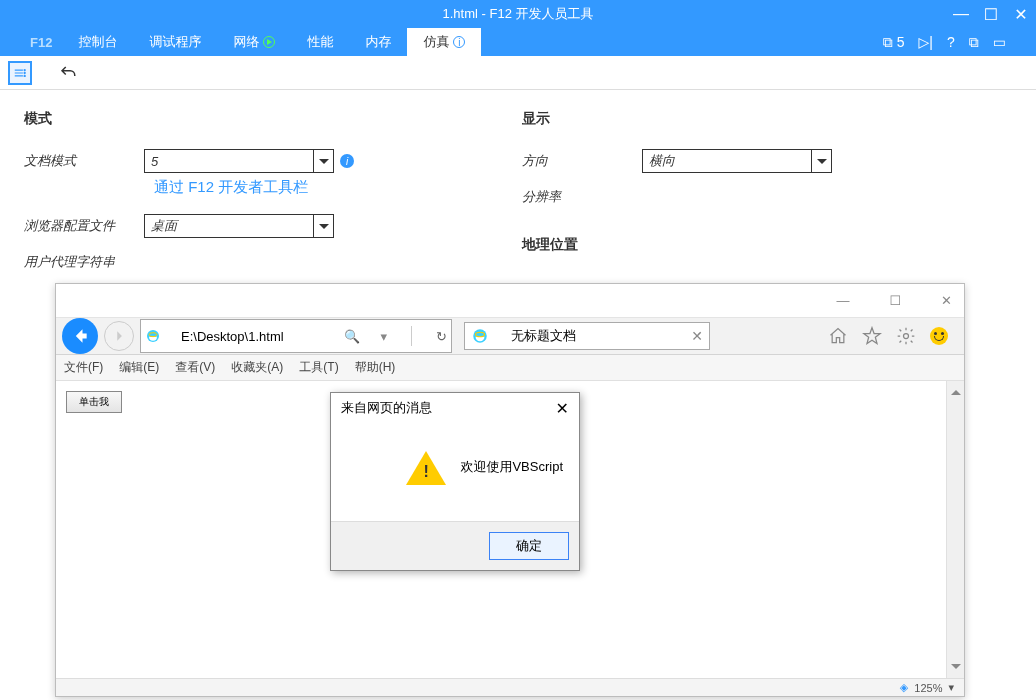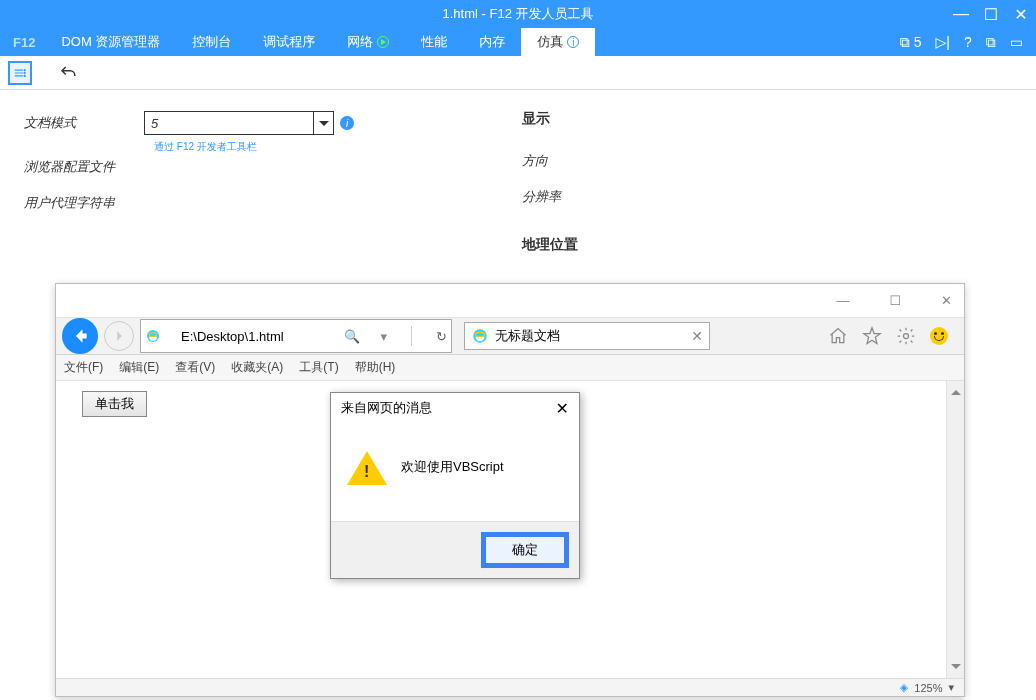--- a/index.html
+++ b/index.html
@@ -5,21 +5,21 @@
 * { box-sizing: border-box; margin: 0; padding: 0; font-family: "Microsoft YaHei", "Segoe UI", Tahoma, sans-serif; }
 body { width: 1036px; height: 700px; background: #fff; overflow: hidden; position: relative; }
 
 
 .devtools { position: absolute; top: 0; left: 0; width: 1036px; height: 700px; background: #fff; }
 .devtools-titlebar { height: 28px; background: #3399ff; color: #fff; display: flex; align-items: center; justify-content: center; position: relative; font-size: 13px; }
 .devtools-titlebar .title-text { font-weight: normal; }
 .devtools-titlebar .title-controls { position: absolute; right: 0; top: 0; display: flex; height: 28px; }
 .devtools-titlebar .title-controls span { width: 30px; display: flex; align-items: center; justify-content: center; font-size: 16px; color: #fff; }
 
-.devtools-tabs { height: 28px; background: #3399ff; display: flex; align-items: stretch; color: #fff; font-size: 13px; padding: 0 3px; }
+.devtools-tabs { height: 28px; background: #3399ff; display: flex; align-items: stretch; color: #fff; font-size: 13px; padding: 0 20px; }
 .devtools-tabs .tab { padding: 0 16px; display: flex; align-items: center; gap: 4px; }
 .devtools-tabs .tab.f12 { font-weight: bold; color: #bbdfff; padding: 0 10px; }
 .devtools-tabs .tab.active { background: #fff; color: #333; }
 .devtools-tabs .spacer { flex: 1; }
 .devtools-tabs .right-icons { display: flex; align-items: center; gap: 14px; padding-right: 10px; }
 .devtools-tabs .right-icons span { color: #fff; font-size: 14px; display:inline-flex; align-items:center; gap:4px;}
 .icon-play-circle { display: inline-block; width: 12px; height: 12px; border: 1px solid #5f5; border-radius: 50%; position: relative; }
 .icon-play-circle::after { content: ""; position: absolute; left: 3px; top: 2px; border-left: 5px solid #5f5; border-top: 3px solid transparent; border-bottom: 3px solid transparent; }
 .icon-info-circle { display: inline-block; width: 12px; height: 12px; border: 1px solid #3399ff; border-radius: 50%; text-align: center; font-size: 10px; line-height: 12px; color: #3399ff; }
 
@@ -32,85 +32,84 @@
 .section-title { font-weight: bold; margin-bottom: 20px; font-size: 14px; }
 .form-row { display: flex; align-items: center; margin-bottom: 10px; height: 26px; font-style: italic; }
 .form-label { width: 120px; }
 .select-like { width: 190px; height: 24px; border: 1px solid #333; background: #fff; padding: 0 20px 0 6px; position: relative; font-size: 13px; display: flex; align-items: center; }
 .select-like::after { content: ""; position: absolute; right: 5px; top: 7px; border: 5px solid transparent; border-top-color: #333; }
 .select-like { position: relative; }
 .select-like .arrow-box { position: absolute; right: 0; top: 0; width: 20px; height: 100%; border-left: 1px solid #333; display: flex; align-items: center; justify-content: center; }
 .select-like .arrow-box::after { content: ""; border: 5px solid transparent; border-top-color: #333; margin-top: 5px; }
 .select-like::after { display: none; }
 .info-icon { width: 14px; height: 14px; border-radius: 50%; background: #3399ff; color: #fff; font-size: 10px; display: inline-flex; align-items: center; justify-content: center; margin-left: 6px; }
-.link-text { color: #3399ff; font-size: 10px; padding-left: 130px; margin-top: -6px; }
+.link-text { color: #3399ff; font-size: 15px; padding-left: 130px; margin-top: -6px; margin-bottom: 16px; }
 
 
 .ie-window { position: absolute; top: 283px; left: 55px; width: 910px; height: 414px; background: #fff; border: 1px solid #bcbcbc; box-shadow: 0 2px 8px rgba(0,0,0,.2); }
 .ie-titlebar { height: 33px; background: #fff; display: flex; align-items: center; justify-content: flex-end; padding: 0 12px; gap: 40px; color: #888; }
 .ie-titlebar span { font-size: 13px; }
 .ie-navbar { height: 38px; background: #f2f2f2; border-top:1px solid #e4e4e4; border-bottom: 1px solid #d4d4d4; display: flex; align-items: center; padding: 0 6px; gap: 6px; }
 .nav-back { width: 36px; height: 36px; border-radius: 50%; background: #1a8cff; display: flex; align-items: center; justify-content: center; }
 .nav-back svg { fill: #fff; }
 .nav-fwd { width: 30px; height: 30px; border-radius: 50%; border: 1px solid #ccc; display: flex; align-items: center; justify-content: center; }
 .addr-bar { flex: 0 0 312px; height: 28px; border: 1px solid #aaa; background: #fff; display: flex; align-items: center; padding: 16px 4px; gap: 20px; font-size: 13px; position: relative; }
 .addr-bar .ie-logo-small { width:16px; height:16px; }
 .addr-bar .addr-text { flex: 1; }
 .addr-bar .search-glyph { color: #666; }
 .addr-bar .divider { width:1px; height:20px; background:#ccc; margin:0 4px;}
 .addr-bar .refresh-glyph { color:#666; }
 .tab-strip { display: flex; align-items: center; margin-left: 6px; }
-.ie-tab { height: 28px; border: 1px solid #aaa; background: #fff; display: flex; align-items: center; padding: 0 24px 0 6px; gap: 6px; font-size: 13px; position: relative; width: 246px; }
+.ie-tab { height: 28px; border: 1px solid #aaa; background: #fff; display: flex; align-items: center; padding: 0 24px 0 6px; gap: 22px; font-size: 13px; position: relative; width: 246px; }
 .ie-tab .close { position: absolute; right: 6px; color: #888; font-size: 14px; }
 .ie-right-icons { margin-left: auto; display: flex; align-items: center; gap: 14px; color: #888; padding-right: 10px; }
 .ie-right-icons svg { width: 20px; height: 20px; stroke:#888; fill:none; stroke-width:1.5;}
 .smiley { width: 18px; height: 18px; border-radius: 50%; background: #ffcc00; position: relative; }
 .smiley::before { content:""; position:absolute; width:3px; height:3px; background:#333; border-radius:50%; top:5px; left:4px; box-shadow: 7px 0 0 #333;}
 .smiley::after { content:""; position:absolute; width:8px; height:4px; border:1.5px solid #333; border-top:none; border-radius:0 0 8px 8px; top:9px; left:4px;}
 
 .ie-menubar { height: 26px; background: #f6f6f6; border-bottom: 1px solid #e0e0e0; display: flex; align-items: center; padding: 0 8px; gap: 16px; font-size: 12px; color: #444; }
 
 .ie-content { position: relative; height: calc(100% - 33px - 38px - 26px - 18px); background: #fff; padding: 10px; }
-.page-button { border: 1px solid #888; background: linear-gradient(#f8f8f8,#e4e4e4); padding: 3px 12px; font-size: 13px; font-family: SimSun, serif; margin-left: 16px; }
+.page-button { border: 1px solid #888; background: linear-gradient(#f8f8f8,#e4e4e4); padding: 3px 12px; font-size: 10px; font-family: SimSun, serif; }
 .ie-scrollbar { position: absolute; top: 0; right: 0; width: 18px; height: 100%; background: #f0f0f0; border-left:1px solid #e0e0e0;}
 .ie-scroll-up, .ie-scroll-down { height: 18px; display:flex; align-items:center; justify-content:center; color:#888;}
 .ie-scroll-up::after{content:""; border:5px solid transparent; border-bottom-color:#888;}  
 .ie-scroll-down{position:absolute;bottom:0;width:100%}
 .ie-scroll-down::after{content:""; border:5px solid transparent; border-top-color:#888;}
 
 .ie-statusbar { position:absolute; bottom:0; left:0; right:0; height:18px; background:#f4f4f4; border-top:1px solid #ddd; display:flex; justify-content:flex-end; align-items:center; padding:0 10px; font-size:11px; color:#555; gap:6px;}
 
 
 .alert-dialog { position: absolute; top: 392px; left: 330px; width: 250px; background: #fff; border: 1px solid #888; box-shadow: 2px 2px 8px rgba(0,0,0,.3); }
 .alert-title { height: 30px; display: flex; align-items: center; justify-content: space-between; padding: 6px 10px; font-size: 13px; }
 .alert-close { font-size: 16px; }
-.alert-body { padding: 26px 16px 36px; display: flex; align-items: center; gap: 14px; font-size: 13px; }
+.alert-body { padding: 26px 16px 36px; display: flex; align-items: center; gap: 14px; font-size: 13px; justify-content: flex-end; }
 .warn-icon { width: 0; height: 0; border: 20px solid transparent; border-bottom: 34px solid #ffcc00; position: relative; margin-top: -18px; }
 .warn-icon::after { content: "!"; position: absolute; left: -3px; top: 12px; color: #333; font-weight: bold; font-size: 16px; }
 .alert-footer { background: #f0f0f0; border-top: 1px solid #ddd; padding: 10px; display: flex; justify-content: flex-end; }
-.alert-ok { border: 5px solid #3b82f6; background: #eaf3ff; padding: 4px 26px; font-size: 13px; }
+.alert-ok { border: 1px solid #3b82f6; background: #eaf3ff; padding: 4px 26px; font-size: 13px; }
 
 svg.ie-logo { width:18px; height:18px; }
 </style>
 </head>
 <body>
 
 <div class="devtools">
   <div class="devtools-titlebar">
     <span class="title-text">1.html - F12 开发人员工具</span>
     <div class="title-controls">
       <span>—</span>
       <span>☐</span>
       <span>✕</span>
     </div>
   </div>
 
   <div class="devtools-tabs">
     <div class="tab f12">F12</div>
-    <div class="tab">DOM 资源管理器</div>
     <div class="tab">控制台</div>
     <div class="tab">调试程序</div>
     <div class="tab">
       <span>网络</span>
       <span class="icon-play-circle"></span>
     </div>
     <div class="tab">性能</div>
     <div class="tab">内存</div>
     <div class="tab active">
       <span>仿真</span>
@@ -137,41 +136,50 @@
     </div>
     <div class="tool-btn">
       <svg width="18" height="18" viewBox="0 0 24 24">
           <path fill="none" stroke="#333" stroke-width="2" d="M9 14l-5-5 5-5M4 9h11a6 6 0 016 6v1"></path>
         </svg>
     </div>
   </div>
 
   <div class="devtools-body">
     <div class="col">
+      <div class="section-title">模式</div>
       <div class="form-row">
         <div class="form-label">文档模式</div>
         <div class="select-like">
           <span>5</span>
           <span class="arrow-box"></span>
         </div>
         <span class="info-icon">i</span>
       </div>
       <div class="link-text">通过 F12 开发者工具栏</div>
       <div class="form-row">
         <div class="form-label">浏览器配置文件</div>
+        <div class="select-like">
+          <span>桌面</span>
+          <span class="arrow-box"></span>
+        </div>
       </div>
       <div class="form-row">
         <div class="form-label">用户代理字符串</div>
       </div>
     </div>
 
     <div class="col" style="margin-left:108px">
       <div class="section-title">显示</div>
       <div class="form-row">
         <div class="form-label">方向</div>
+        <div class="select-like">
+          <span>横向</span>
+          <span class="arrow-box"></span>
+        </div>
       </div>
       <div class="form-row">
         <div class="form-label">分辨率</div>
       </div>
       <div class="section-title" style="margin-top:26px">地理位置</div>
     </div>
   </div>
 </div>
 
 <div class="ie-window">

